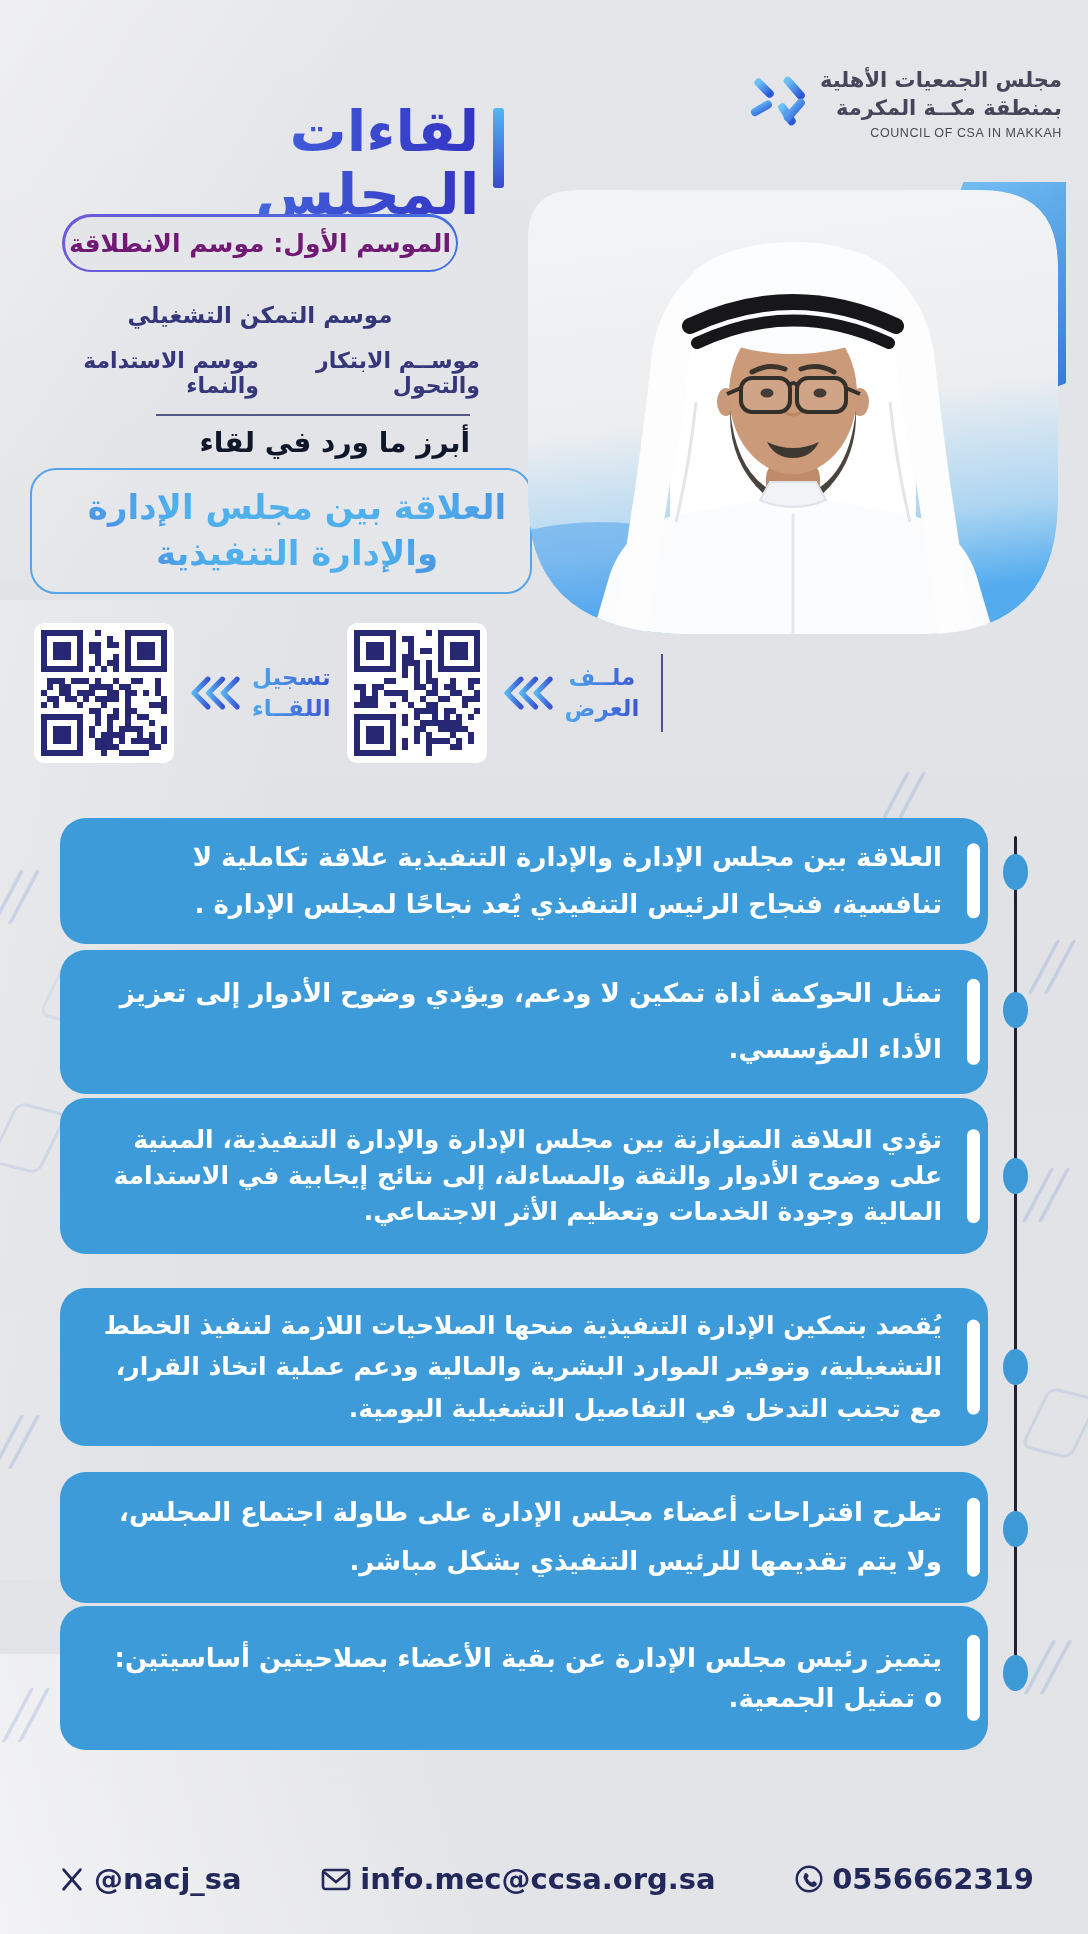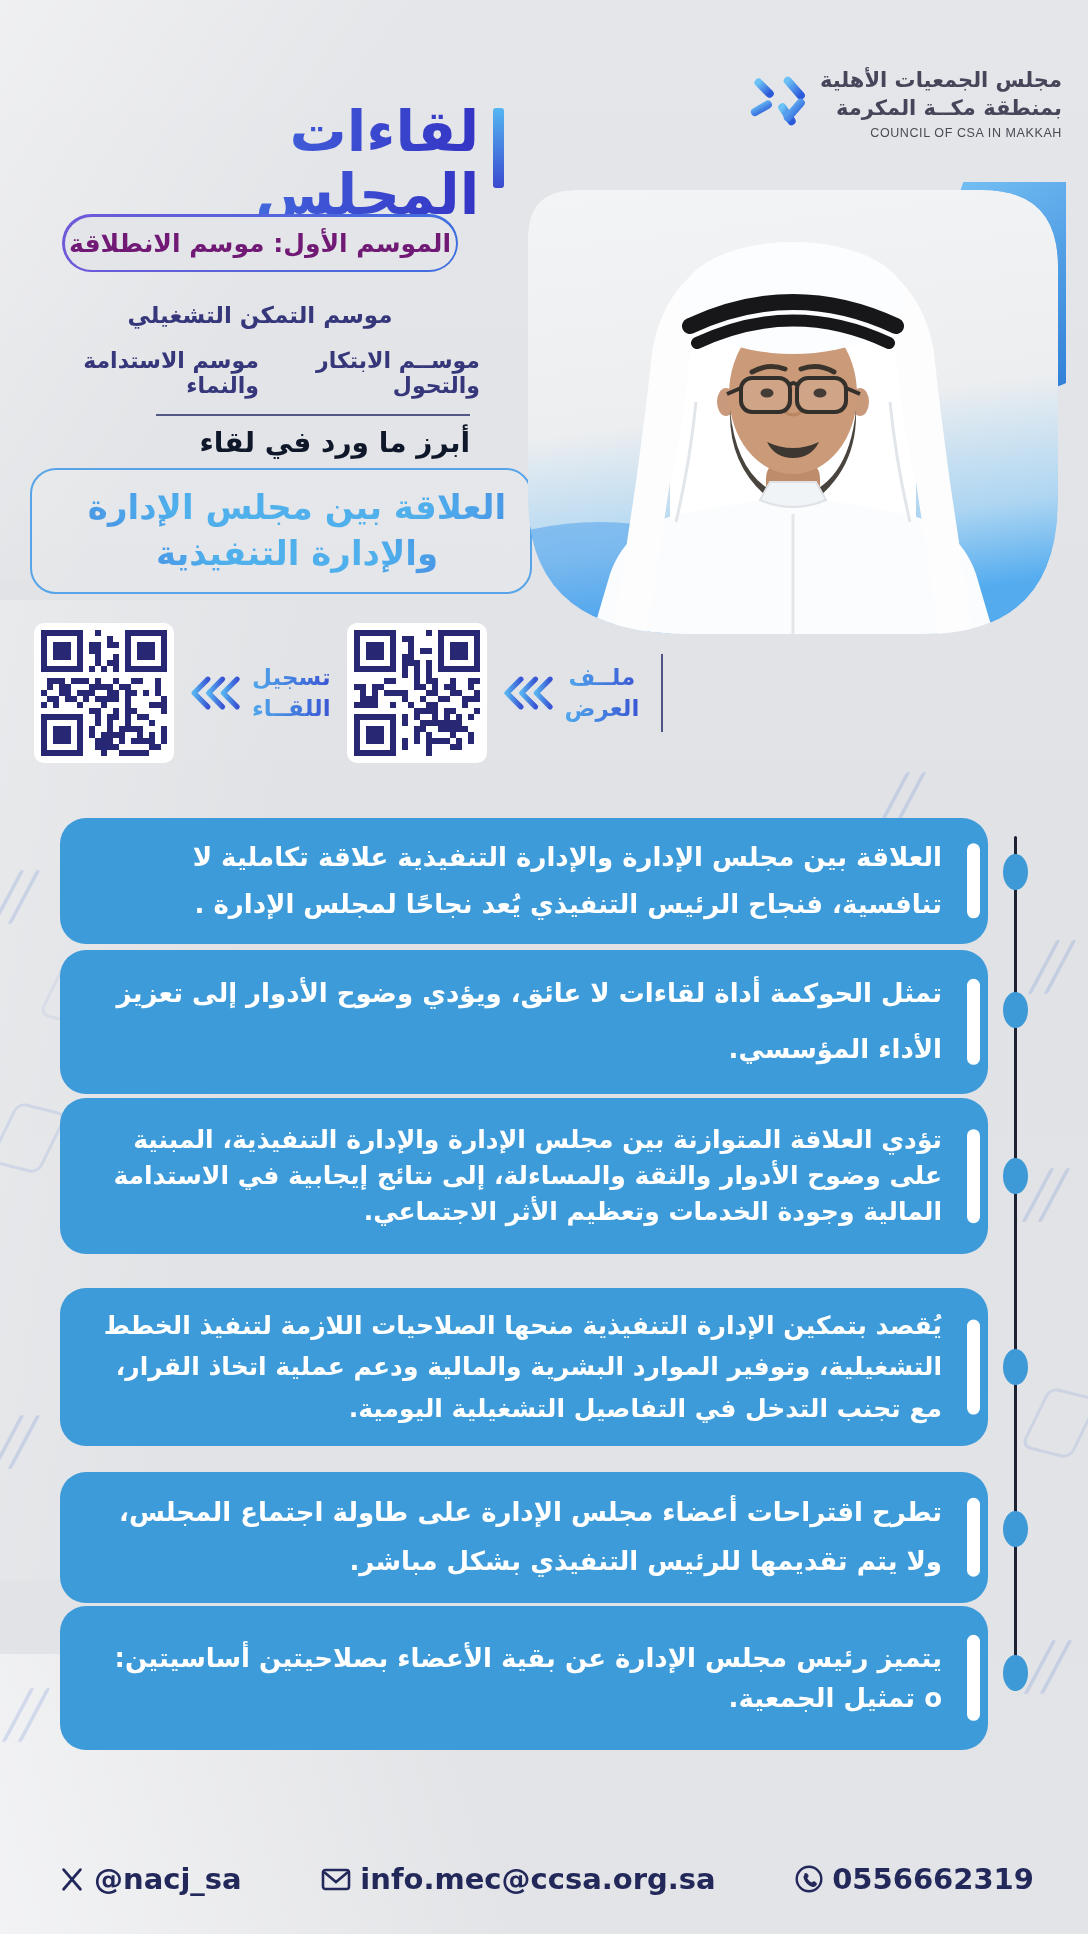--- a/index.html
+++ b/index.html
@@ -708,21 +708,21 @@
 <div class="timeline-dot" style="top:992px;"></div>
 <div class="timeline-dot" style="top:1158px;"></div>
 <div class="timeline-dot" style="top:1349px;"></div>
 <div class="timeline-dot" style="top:1511px;"></div>
 <div class="timeline-dot" style="top:1655px;"></div>
 
 <div class="card c1">
   <div>العلاقة بين مجلس الإدارة والإدارة التنفيذية علاقة تكاملية لا تنافسية، فنجاح الرئيس التنفيذي يُعد نجاحًا لمجلس الإدارة .</div>
 </div>
 <div class="card c2">
-  <div>تمثل الحوكمة أداة لقاءات لا عائق، ويؤدي وضوح الأدوار إلى تعزيز الأداء المؤسسي.</div>
+  <div>تمثل الحوكمة أداة تمكين لا ودعم، ويؤدي وضوح الأدوار إلى تعزيز الأداء المؤسسي.</div>
 </div>
 <div class="card c3">
   <div>تؤدي العلاقة المتوازنة بين مجلس الإدارة والإدارة التنفيذية، المبنية على وضوح الأدوار والثقة والمساءلة، إلى نتائج إيجابية في الاستدامة المالية وجودة الخدمات وتعظيم الأثر الاجتماعي.</div>
 </div>
 <div class="card c4">
   <div>يُقصد بتمكين الإدارة التنفيذية منحها الصلاحيات اللازمة لتنفيذ الخطط التشغيلية، وتوفير الموارد البشرية والمالية ودعم عملية اتخاذ القرار، مع تجنب التدخل في التفاصيل التشغيلية اليومية.</div>
 </div>
 <div class="card c5">
   <div>تطرح اقتراحات أعضاء مجلس الإدارة على طاولة اجتماع المجلس، ولا يتم تقديمها للرئيس التنفيذي بشكل مباشر.</div>
 </div>

